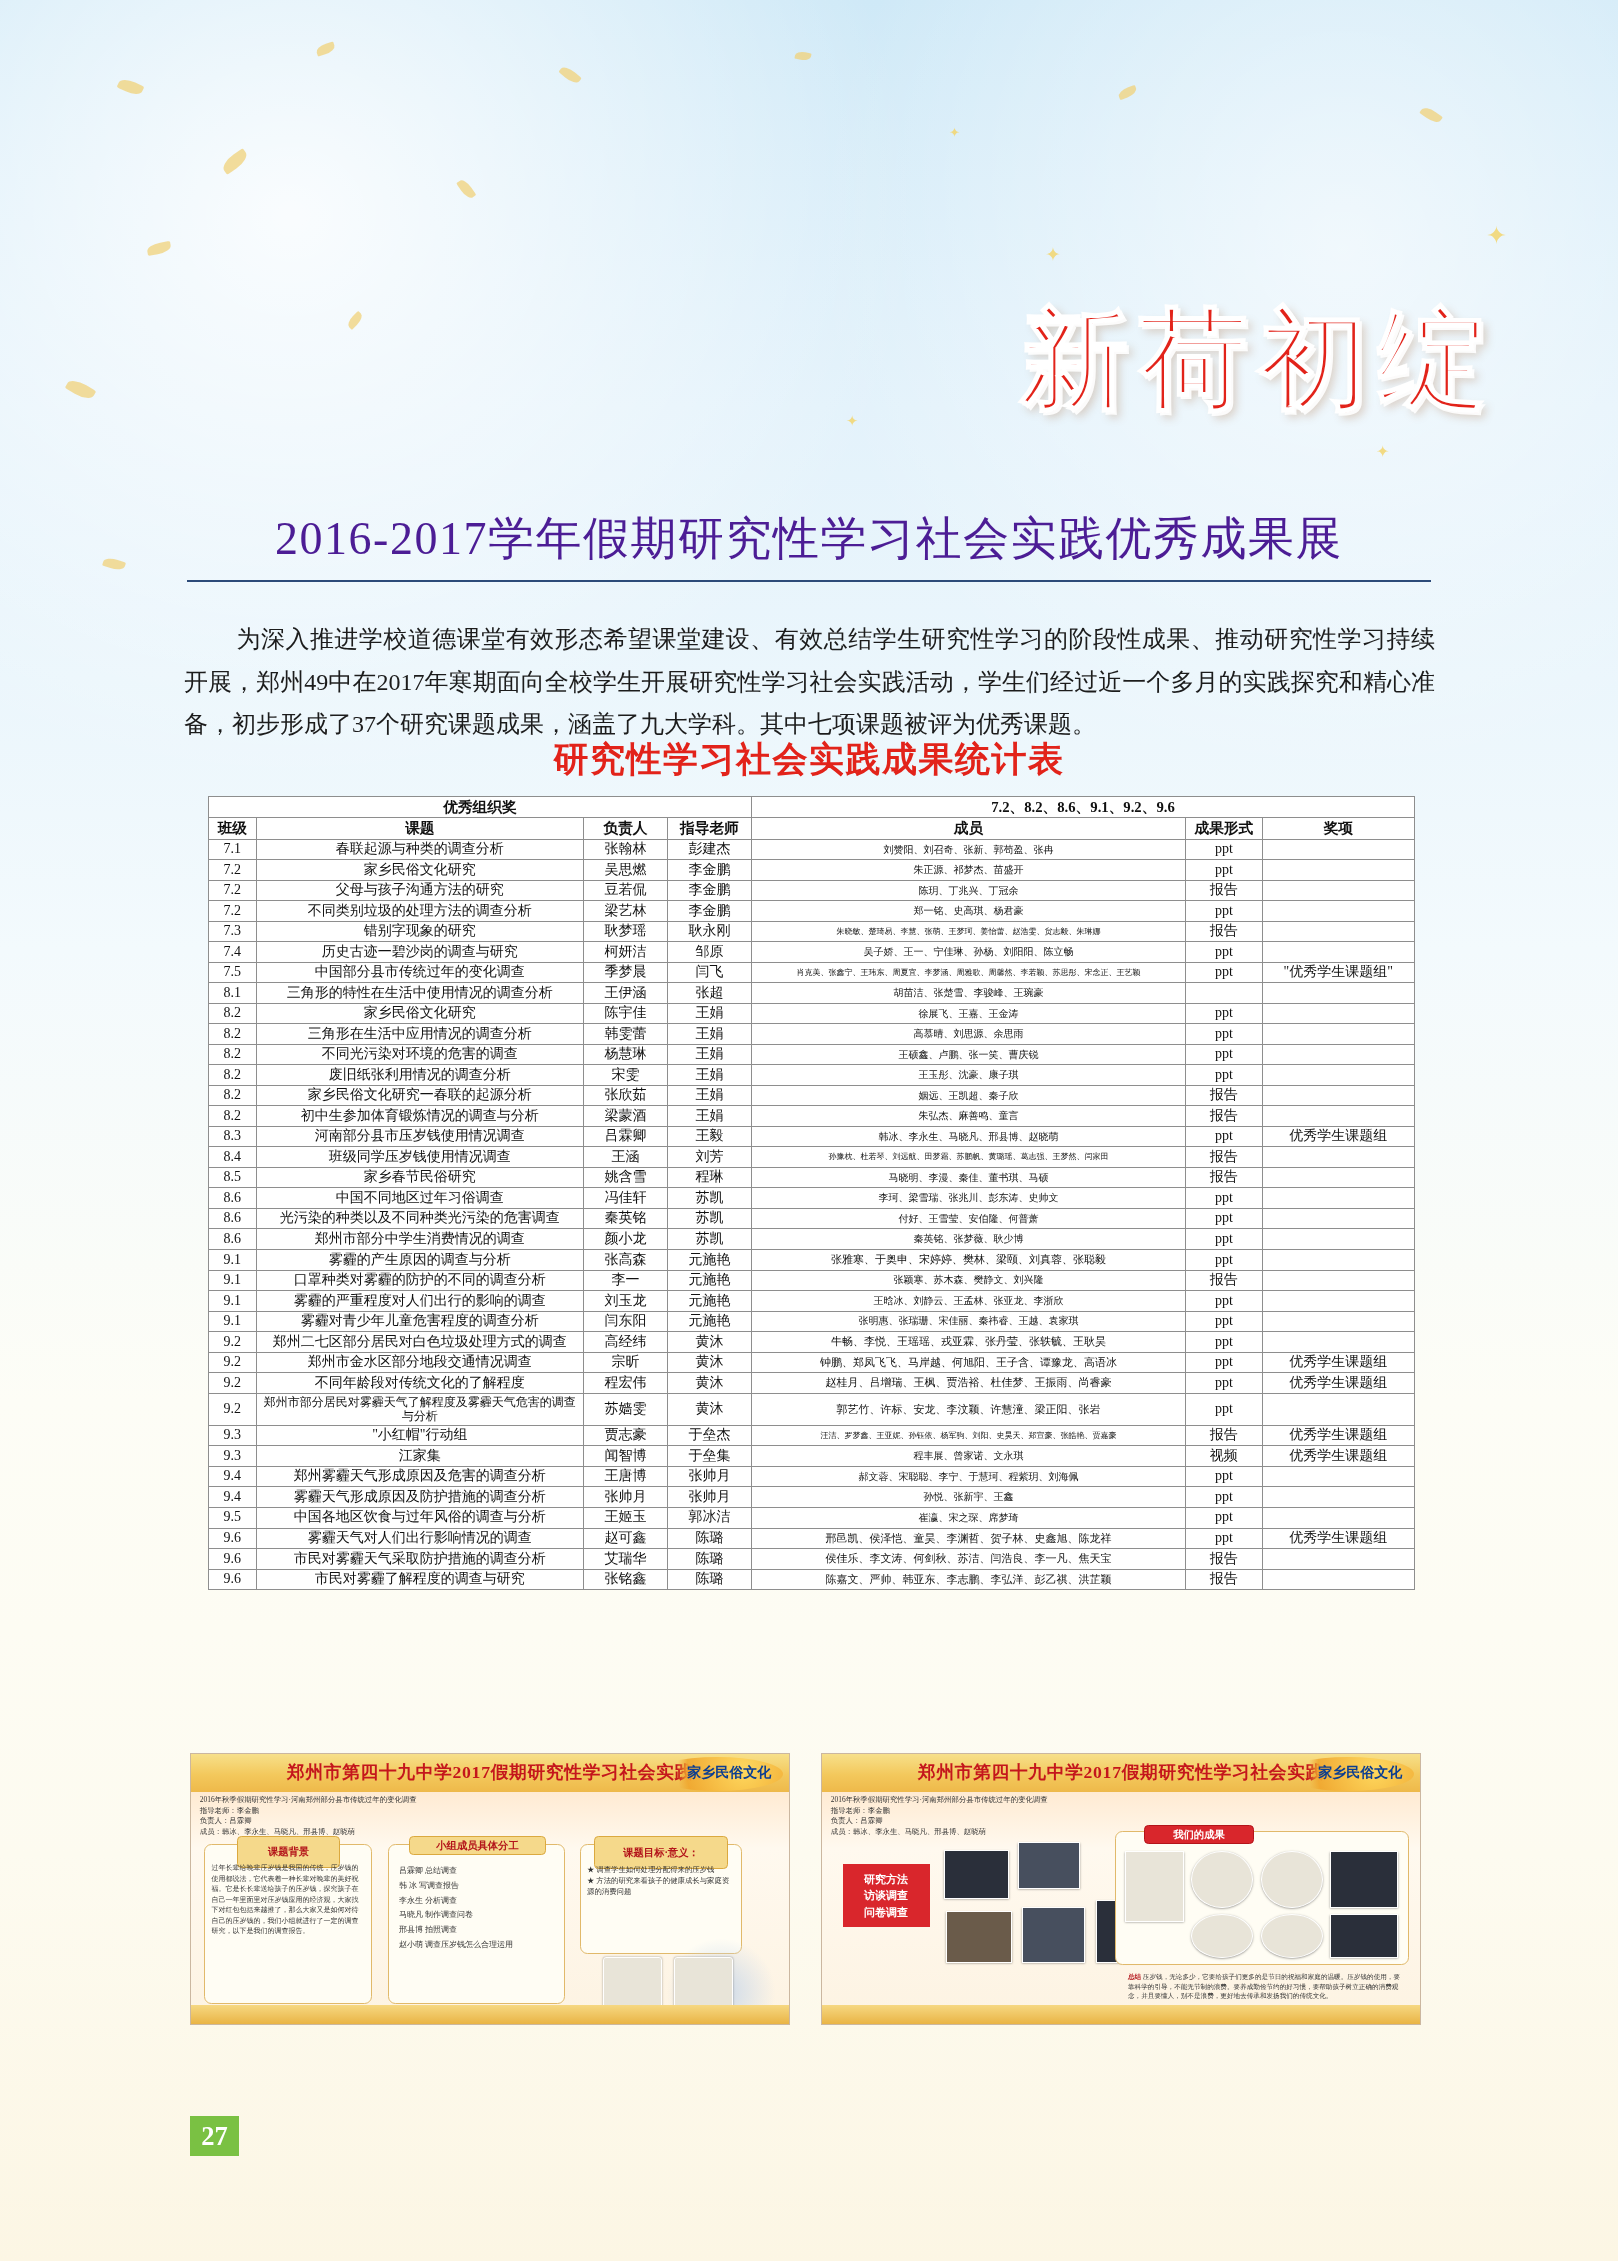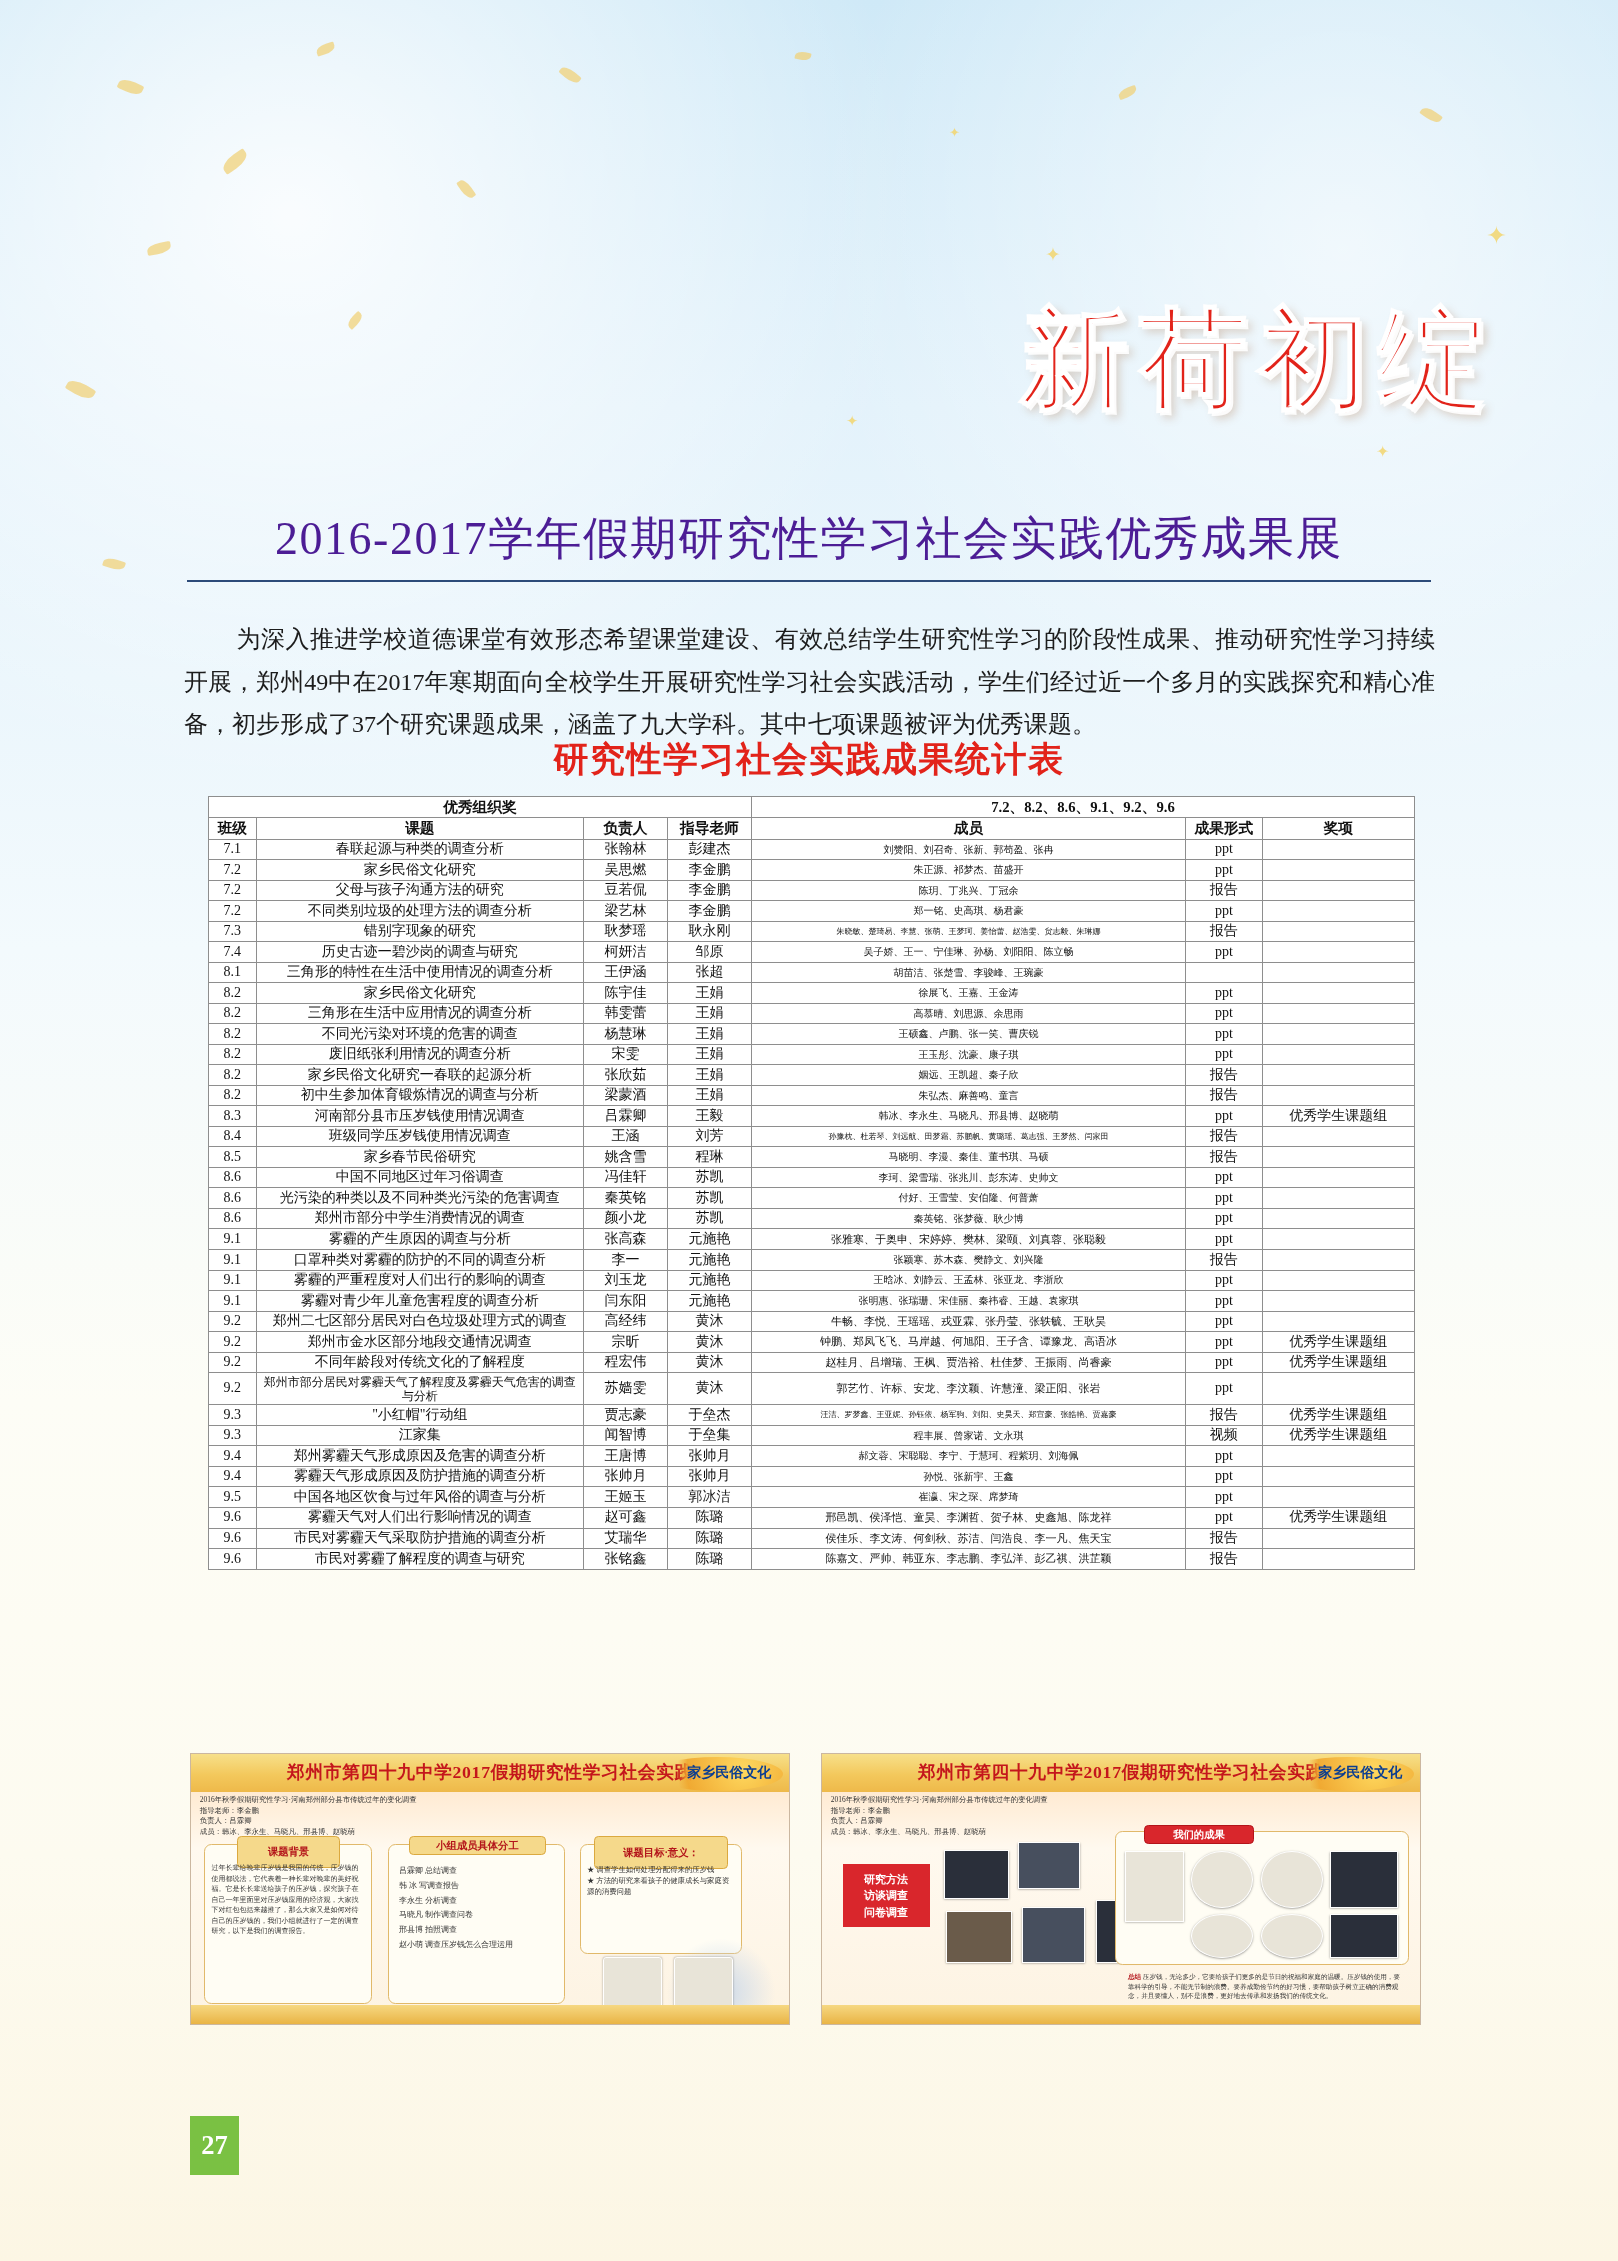--- a/index.html
+++ b/index.html
@@ -93,21 +93,21 @@
   .thumb.t3 { background:#6a5b4a; }
   .thumb.light { background:#e8e4d8; }
   .ph-red { position:absolute; background:#d9262c; color:#fff; font-weight:bold; font-size:11px;
             display:flex; align-items:center; justify-content:center; border-radius:0;
             font-family:"Liberation Serif",serif; }
   .ph-banner-bot { position:absolute; left:0; right:0; bottom:0; height:19px;
             background:linear-gradient(180deg,#f6d882,#e9b445); }
   .ph-people { position:absolute; right:13.2px; bottom:17.7px; width:110px; height:68px;
             background:radial-gradient(ellipse at 50% 80%, #cbd9ea 0%, rgba(203,217,234,0) 70%); }
   .pg-num {
-    position:absolute; left:190px; top:2116px; width:49px; height:59px;
+    position:absolute; left:190px; top:2116px; width:49px; height:40px;
     background:#7ac143; color:#fff; font-weight:bold; font-size:26.5px;
     display:flex; align-items:center; justify-content:center; font-family:"Liberation Serif",serif;
   }
 </style>
 </head>
 <body>
 
 <div class="page">
   <div class="bg-glow"></div>
   <div class="bg-glow2"></div>
@@ -208,20 +208,29 @@
         <tr>
           <td class="c-class">7.4</td>
           <td class="c-topic">历史古迹一碧沙岗的调查与研究</td>
           <td class="c-leader">柯妍洁</td>
           <td class="c-teacher">邹原</td>
           <td class="c-members">吴子娇、王一、宁佳琳、孙杨、刘阳阳、陈立畅</td>
           <td class="c-form">ppt</td>
           <td class="c-award"></td>
         </tr>
         <tr>
+          <td class="c-class">7.5</td>
+          <td class="c-topic">中国部分县市传统过年的变化调查</td>
+          <td class="c-leader">季梦晨</td>
+          <td class="c-teacher">闫飞</td>
+          <td class="c-members tiny">肖克美、张鑫宁、王玮东、周夏宜、李梦涵、周雅歌、周馨然、李若颖、苏思彤、宋念正、王艺颖</td>
+          <td class="c-form">ppt</td>
+          <td class="c-award">"优秀学生课题组"</td>
+        </tr>
+        <tr>
           <td class="c-class">8.1</td>
           <td class="c-topic">三角形的特性在生活中使用情况的调查分析</td>
           <td class="c-leader">王伊涵</td>
           <td class="c-teacher">张超</td>
           <td class="c-members">胡苗洁、张楚雪、李骏峰、王琬豪</td>
           <td class="c-form"></td>
           <td class="c-award"></td>
         </tr>
         <tr>
           <td class="c-class">8.2</td>

